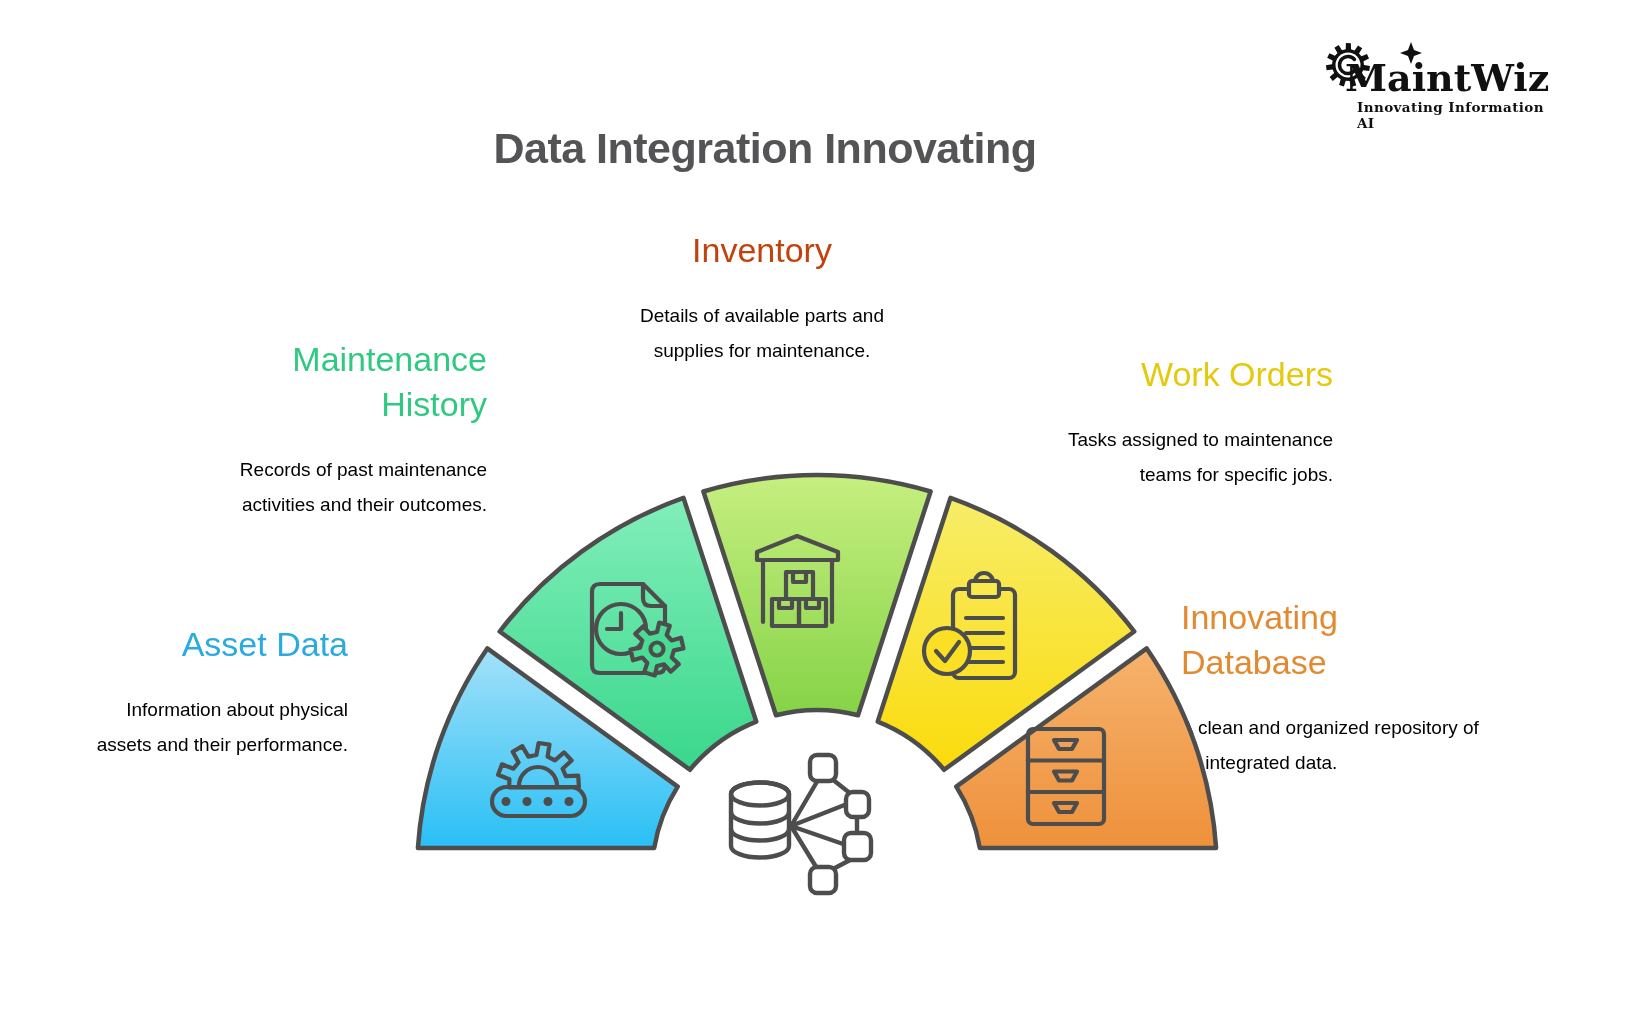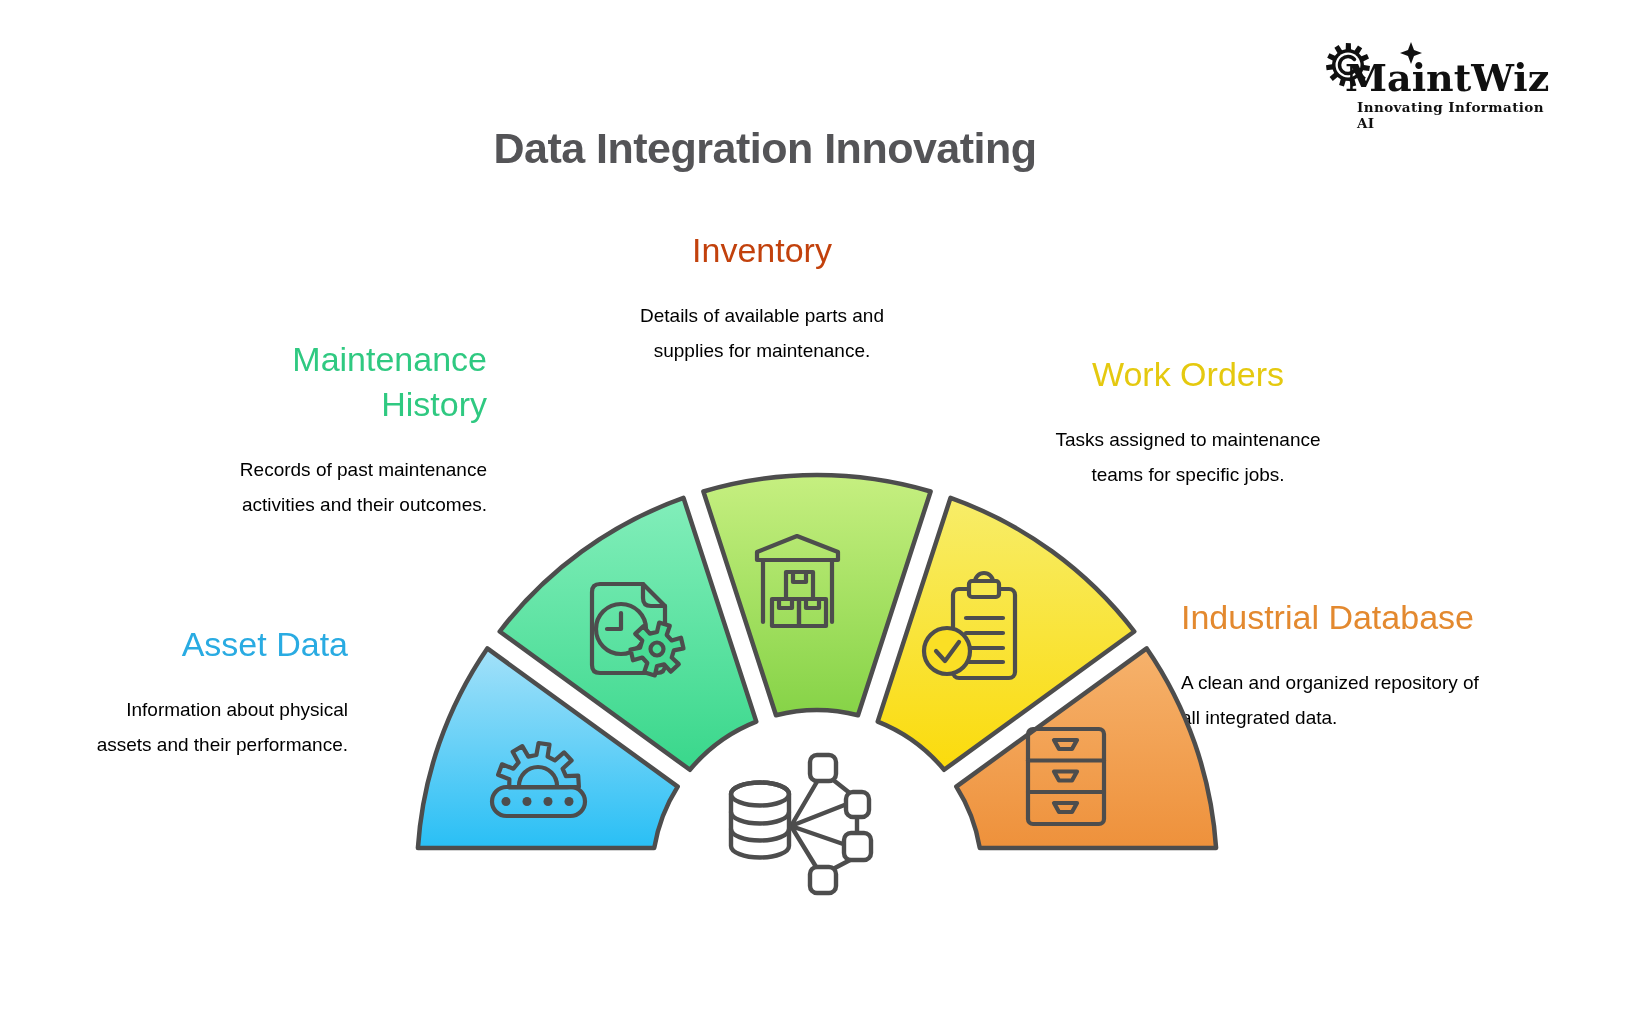--- a/index.html
+++ b/index.html
@@ -6,21 +6,21 @@
   #canvas{position:relative;width:1644px;height:1024px;background:#ffffff;overflow:hidden;
           font-family:"Liberation Sans", sans-serif;}
   .abs{position:absolute;}
   #page-title{left:365px;top:124px;width:800px;text-align:center;
               font-size:43px;font-weight:700;color:#545457;letter-spacing:-0.5px;}
   .section{line-height:45px;}
   .section .heading{font-size:34px;font-weight:500;line-height:45px;}
   .section .desc{margin-top:26px;font-size:19px;line-height:34.5px;color:#000000;}
   #section-inventory{left:630px;top:228px;width:264px;text-align:center;}
   #section-maintenance-history{left:197px;top:305px;width:290px;text-align:right;margin-top:32px;}
-  #section-work-orders{left:1043px;top:352px;width:290px;text-align:center;}
+  #section-work-orders{left:1043px;top:352px;width:290px;text-align:right;}
   #section-asset-data{left:88px;top:622px;width:260px;text-align:right;}
   #section-structured-database{left:1181px;top:595px;width:300px;text-align:left;}
   #fan-svg{left:0;top:0;width:1644px;height:1024px;}
   .wedge{stroke:#4d4d4d;stroke-width:4.5;stroke-linejoin:round;}
   .st{fill:none;stroke:#4d4d4d;stroke-width:4.2;stroke-linejoin:round;stroke-linecap:round;}
   .st2{fill:none;stroke:#4d4d4d;stroke-width:4.4;stroke-linejoin:round;stroke-linecap:round;}
   .dot{fill:#4d4d4d;stroke:none;}
   .node{fill:#ffffff;}
   #logo{left:1321px;top:38px;width:240px;height:85px;}
   #logo-gear-svg{position:absolute;left:0;top:0;width:240px;height:85px;}
@@ -62,21 +62,21 @@
     <div class="heading" style="color: rgb(229, 201, 15);">Work Orders</div>
     <div class="desc">Tasks assigned to maintenance teams for specific jobs.</div>
   </div>
 
   <div class="abs section" id="section-asset-data">
     <div class="heading" style="color: rgb(41, 171, 226);">Asset Data</div>
     <div class="desc">Information about physical assets and their performance.</div>
   </div>
 
   <div class="abs section" id="section-structured-database">
-    <div class="heading" style="color: rgb(227, 137, 47);">Industrial Database</div>
+    <div class="heading" style="color: rgb(227, 137, 47);">Innovating Database</div>
     <div class="desc">A clean and organized repository of all integrated data.</div>
   </div>
 
   <svg class="abs" id="fan-svg" viewBox="0 0 1644 1024">
     <defs>
       <linearGradient id="grad0" x1="0" y1="0" x2="0" y2="1">
           <stop offset="0" stop-color="#A3E1F9"></stop>
           <stop offset="1" stop-color="#29BFF5"></stop>
         </linearGradient>
       <linearGradient id="grad1" x1="0" y1="0" x2="0" y2="1">

